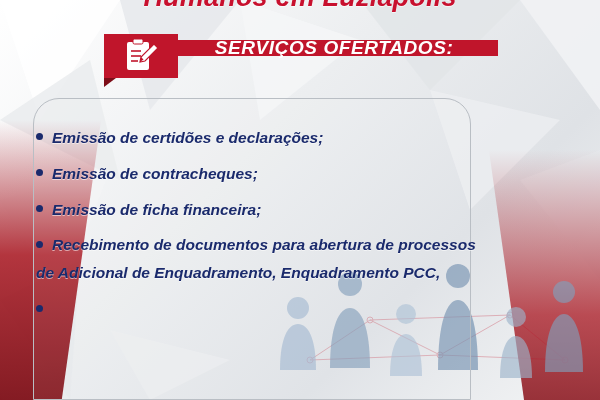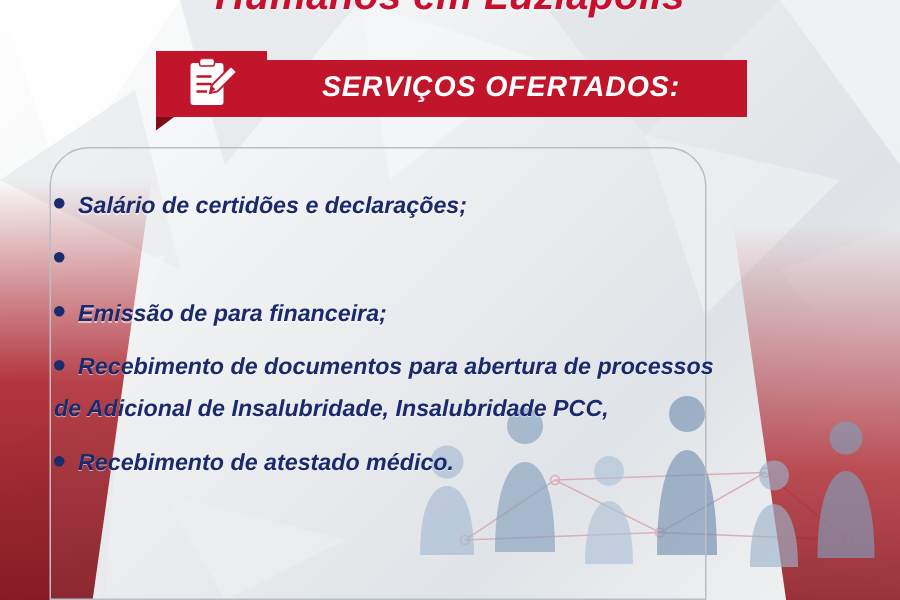--- a/index.html
+++ b/index.html
@@ -99,21 +99,21 @@
     top: 34px;
     left: 104px;
     width: 394px;
     height: 44px;
   }
   .ribbon-bar {
     position: absolute;
     left: 66px;
     top: 6px;
     width: 328px;
-    height: 38px;
+    height: 16px;
     background: #c0152b;
     display: flex;
     align-items: center;
     justify-content: center;
   }
   .ribbon-bar::after {
     content: "";
     position: absolute;
     right: -0px;
     top: 0;
@@ -288,32 +288,32 @@
           <path d="M19 23 L20 18 L22.5 20.5 Z" fill="#c0152b"></path>
         </svg>
       </div>
     </div>
   </div>
 
   <div class="panel"></div>
 
   <div class="list">
     <div class="item">
-      <span class="bullet"></span><span>Salário de certidões e declarações;</span>
+      <span class="bullet"></span><span>Emissão de certidões e declarações;</span>
+    </div>
+    <div class="item">
+      <span class="bullet"></span><span>Emissão de contracheques;</span>
+    </div>
+    <div class="item">
+      <span class="bullet"></span><span>Emissão de ficha financeira;</span>
+    </div>
+    <div class="item indent-first">
+      <span class="bullet"></span><span>Recebimento de documentos para abertura de processos</span>
+    </div>
+    <div class="item no-bullet">
+      <span>de Adicional de Enquadramento, Enquadramento PCC,</span>
     </div>
     <div class="item">
       <span class="bullet"></span>
     </div>
-    <div class="item">
-      <span class="bullet"></span><span>Emissão de para financeira;</span>
-    </div>
-    <div class="item indent-first">
-      <span class="bullet"></span><span>Recebimento de documentos para abertura de processos</span>
-    </div>
-    <div class="item no-bullet">
-      <span>de Adicional de Insalubridade, Insalubridade PCC,</span>
-    </div>
-    <div class="item">
-      <span class="bullet"></span><span>Recebimento de atestado médico.</span>
-    </div>
   </div>
 
 </div>
 
 </body></html>

